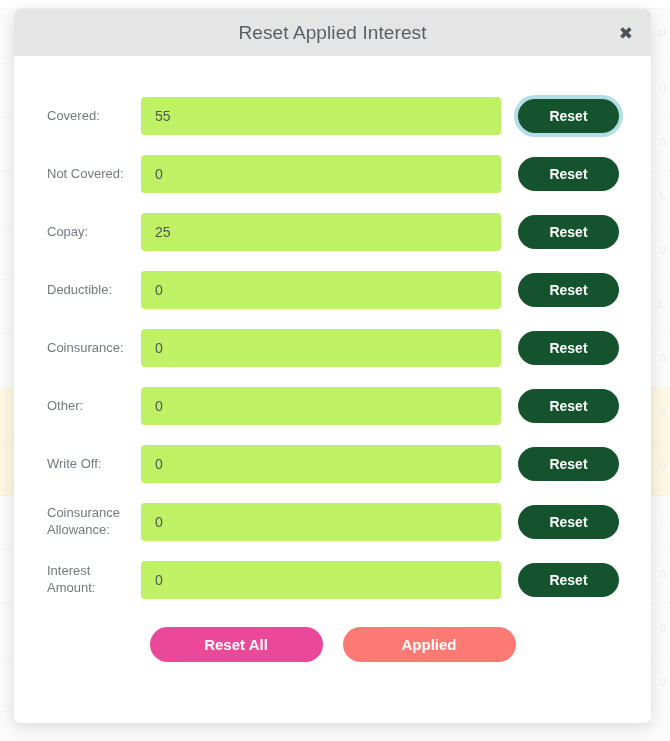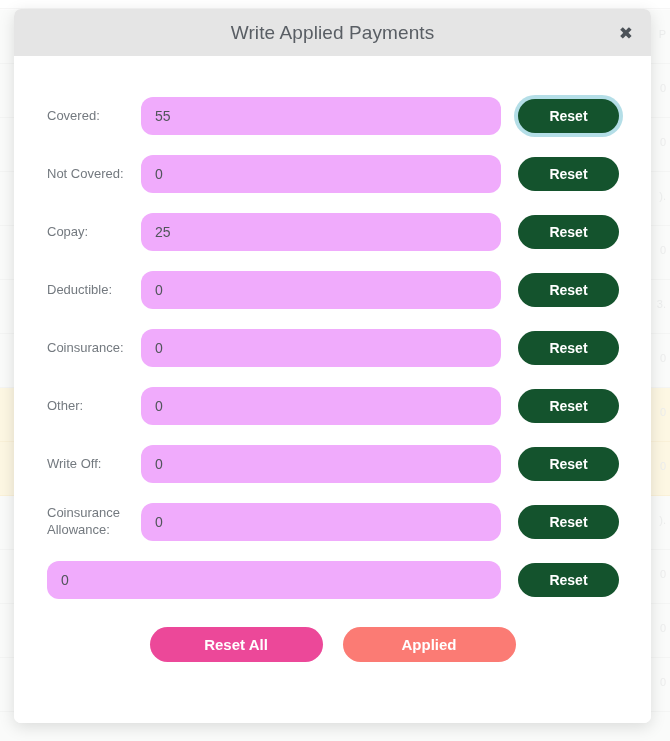--- a/index.html
+++ b/index.html
@@ -123,23 +123,23 @@
     flex: 0 0 94px;
     font-size: 13px;
     color: #73797f;
     line-height: 1.28;
     padding-right: 6px;
   }
 
   .row-input {
     flex: 1 1 auto;
     height: 38px;
-    background: #f0abfc;
+    background: #bef264;
     border: none;
-    border-radius: 12px;
+    border-radius: 4px;
     font-size: 14px;
     color: #50555a;
     padding: 0 14px;
     font-family: "Liberation Sans", sans-serif;
     outline: none;
     margin-right: 17px;
   }
 
   .btn {
     border: none;
@@ -214,21 +214,21 @@
       <div class="bg-col-text" style="top: 514px;">).</div>
       <div class="bg-col-text" style="top: 568px;">0</div>
       <div class="bg-col-text" style="top: 622px;">0</div>
       <div class="bg-col-text" style="top: 676px;">0</div>
     </div>
 </div>
 
 <div id="modal">
 
   <div id="modal-header">
-    <div id="modal-title">Write Applied Payments</div>
+    <div id="modal-title">Reset Applied Interest</div>
     <button id="close-btn">✖</button>
   </div>
 
   <div id="modal-body">
     <div id="rows-container">
         <div class="form-row">
           <div class="row-label">Covered:</div>
           <input type="text" class="row-input" value="55" style="">
           <button class="btn btn-reset focused">Reset</button>
         </div>
@@ -261,20 +261,21 @@
           <div class="row-label">Write Off:</div>
           <input type="text" class="row-input" value="0" style="">
           <button class="btn btn-reset">Reset</button>
         </div>
         <div class="form-row">
           <div class="row-label">Coinsurance Allowance:</div>
           <input type="text" class="row-input" value="0" style="">
           <button class="btn btn-reset">Reset</button>
         </div>
         <div class="form-row">
+          <div class="row-label">Interest Amount:</div>
           <input type="text" class="row-input" value="0" style="">
           <button class="btn btn-reset">Reset</button>
         </div>
       </div>
 
     <div id="modal-footer">
       <button id="reset-all-button" class="btn btn-footer">Reset All</button>
       <button id="cancel-button" class="btn btn-footer">Applied</button>
     </div>
   </div>

